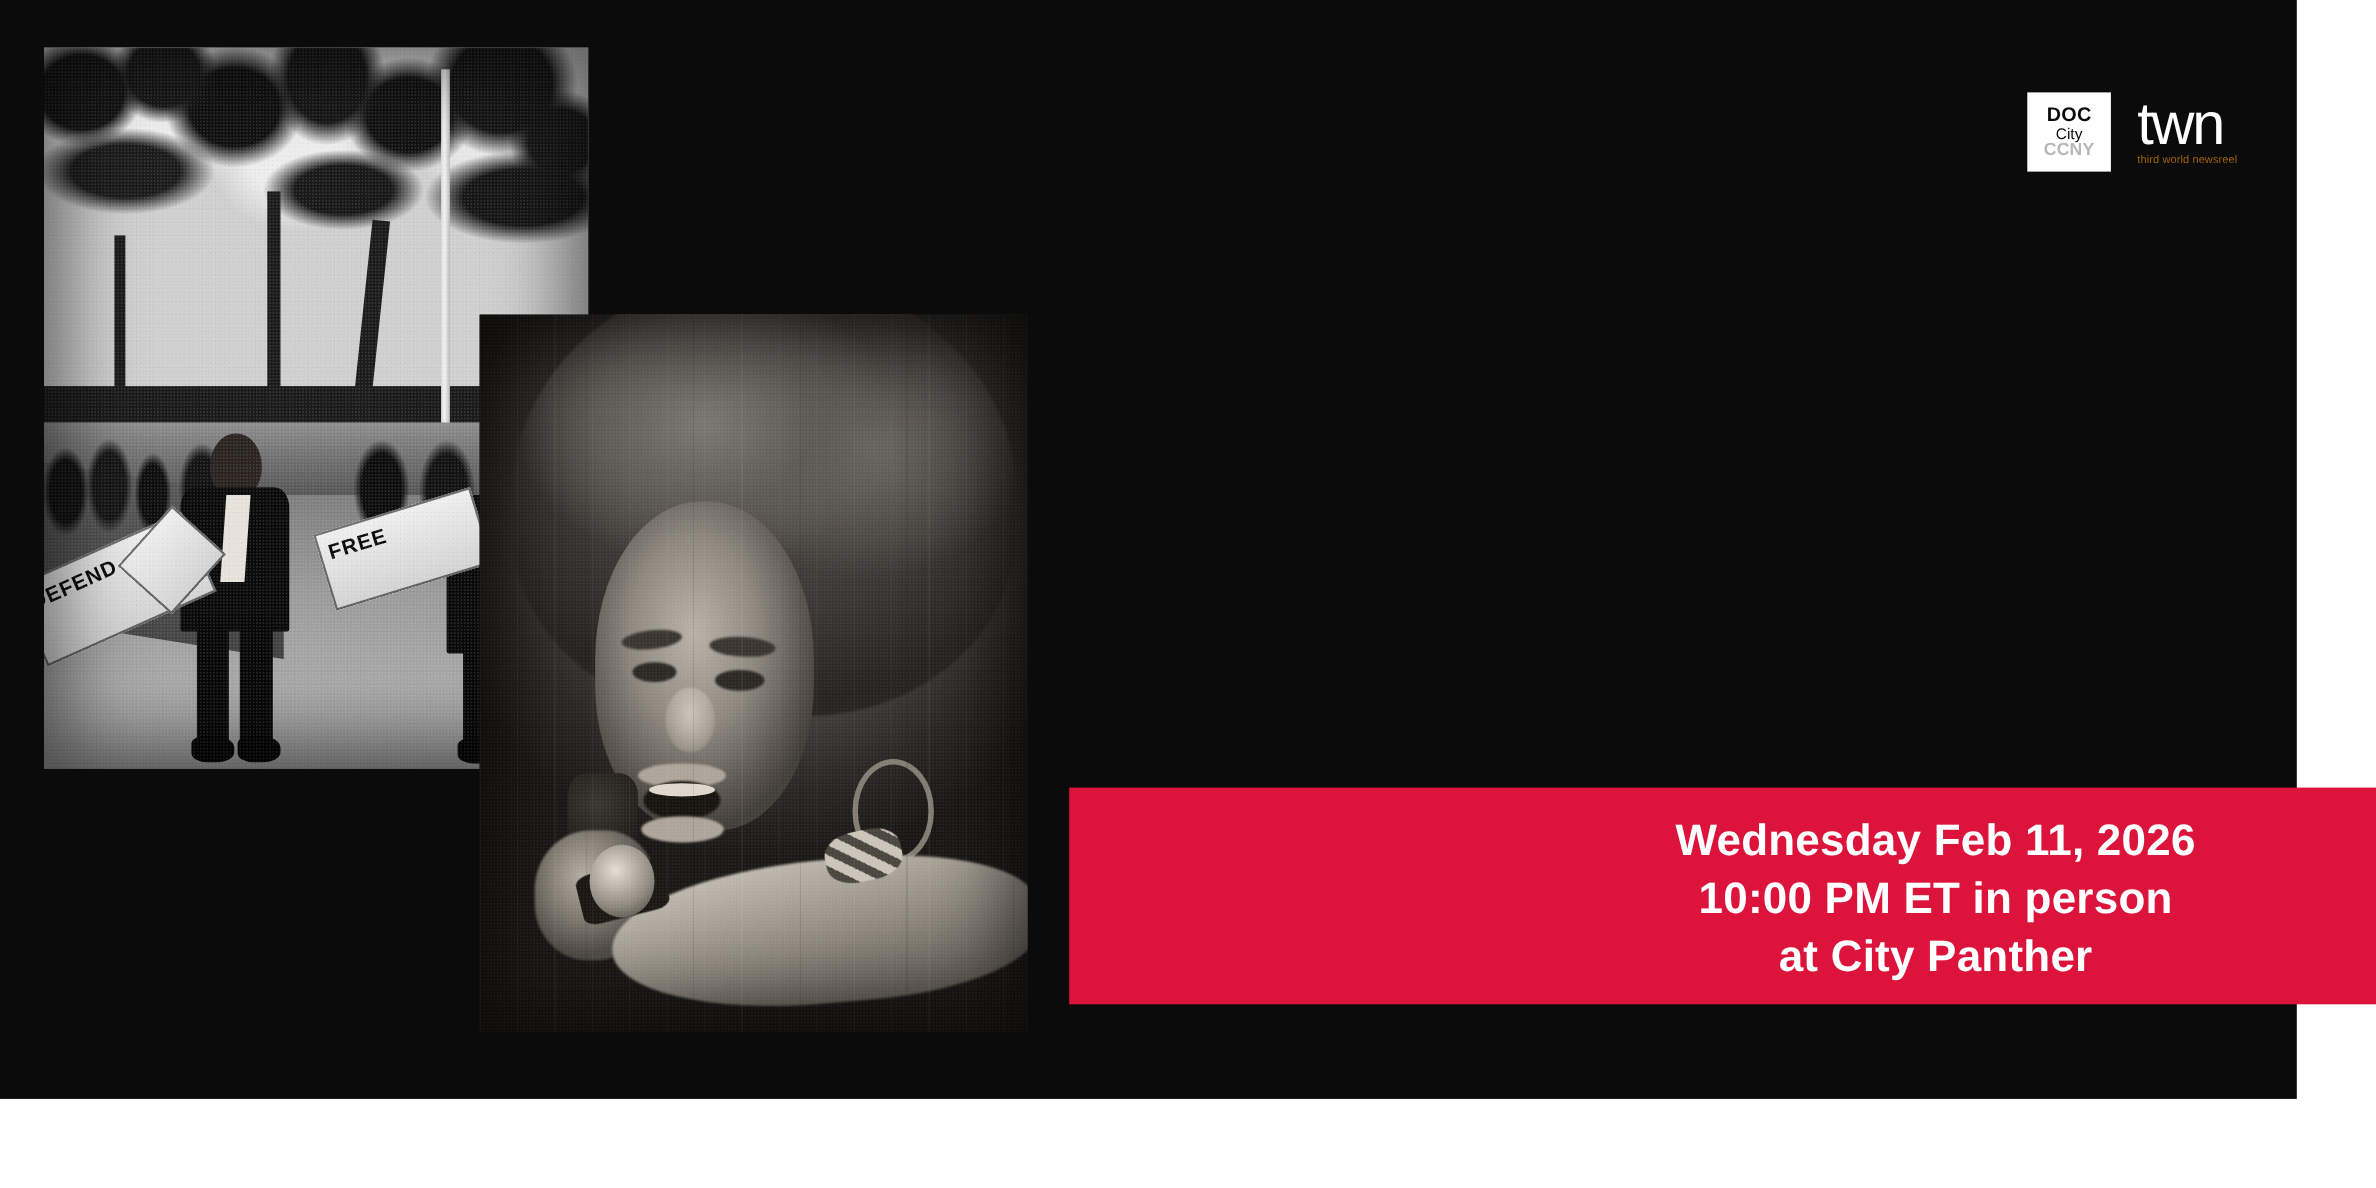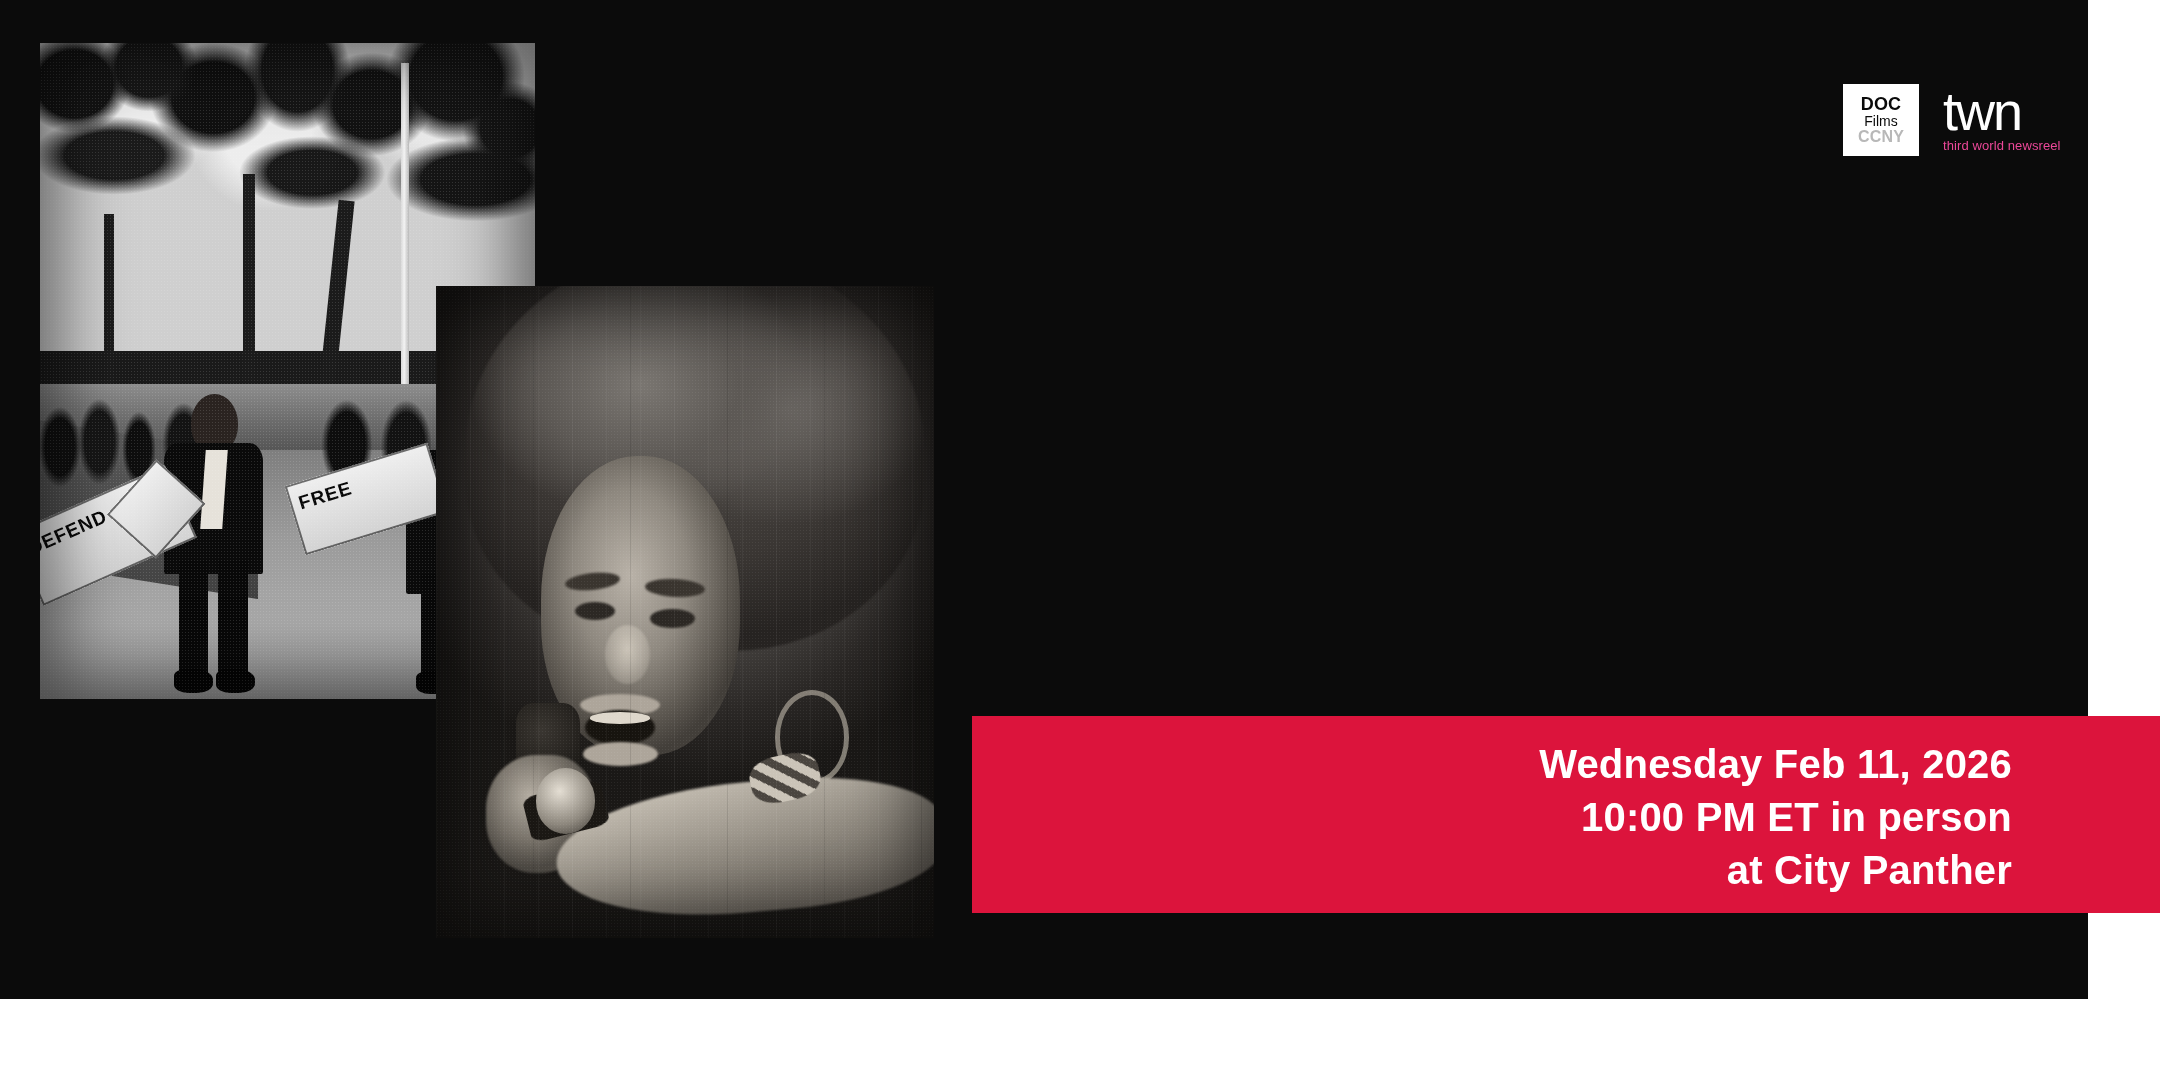--- a/index.html
+++ b/index.html
@@ -119,36 +119,36 @@
 
   
   .logo-row{position:absolute;left:1843px;top:84px;display:flex;align-items:center;gap:24px;}
   .doc-logo{width:76px;height:72px;background:#ffffff;display:flex;flex-direction:column;
       align-items:center;justify-content:center;line-height:1;}
   .doc-1{font-size:18px;font-weight:bold;color:#0a0a0a;letter-spacing:.2px;}
   .doc-2{font-size:14px;font-weight:500;color:#0a0a0a;margin-top:1px;}
   .doc-3{font-size:16px;font-weight:bold;color:#b8b8b8;margin-top:1px;letter-spacing:.2px;}
   .twn-logo{display:flex;flex-direction:column;align-items:flex-start;}
   .twn-mark{font-size:54px;font-weight:300;color:#ffffff;line-height:.92;letter-spacing:-2px;}
-  .twn-sub{font-size:13px;font-weight:500;color:#ec4899;letter-spacing:.1px;margin-top:2px;}
+  .twn-sub{font-size:10px;font-weight:500;color:#a16207;letter-spacing:.1px;margin-top:2px;}
 
   
   .title-block{position:absolute;right:90px;top:300px;width:980px;text-align:right;}
   .main-title{font-family:"Liberation Serif",serif;font-size:86px;color:#ffffff;
       line-height:1.02;letter-spacing:.5px;transform:scaleX(.92);transform-origin:right center;
       white-space:nowrap;}
   .sub-line{font-family:"Liberation Serif",serif;font-size:56px;color:#ffffff;
       line-height:1.12;letter-spacing:.2px;transform:scaleX(.93);transform-origin:right center;
       white-space:nowrap;margin-top:6px;}
   .sub-line.second{margin-top:-2px;}
 
   
   .red-banner{position:absolute;left:972px;top:716px;width:1188px;height:197px;
       background:#DC143C;}
-  .red-inner{position:absolute;right:148px;top:22px;text-align:right;}
+  .red-inner{position:absolute;right:164px;top:22px;text-align:center;}
   .red-line{font-size:40px;font-weight:bold;color:#ffffff;line-height:1.32;
       letter-spacing:.2px;white-space:nowrap;}
 </style>
 </head>
 <body>
 
 <div id="canvas">
 
   <div class="black-panel"></div>
 
@@ -222,21 +222,21 @@
 
       <div class="filmlines"></div>
       <div class="grain-soft"></div>
       <div class="vig"></div>
     </div>
   </div>
 
   <div class="logo-row">
     <div class="doc-logo">
       <div class="doc-1">DOC</div>
-      <div class="doc-2">Films</div>
+      <div class="doc-2">City</div>
       <div class="doc-3">CCNY</div>
     </div>
     <div class="twn-logo">
       <div class="twn-mark">twn</div>
       <div class="twn-sub">third world newsreel</div>
     </div>
   </div>
 
 
   <div class="red-banner">

